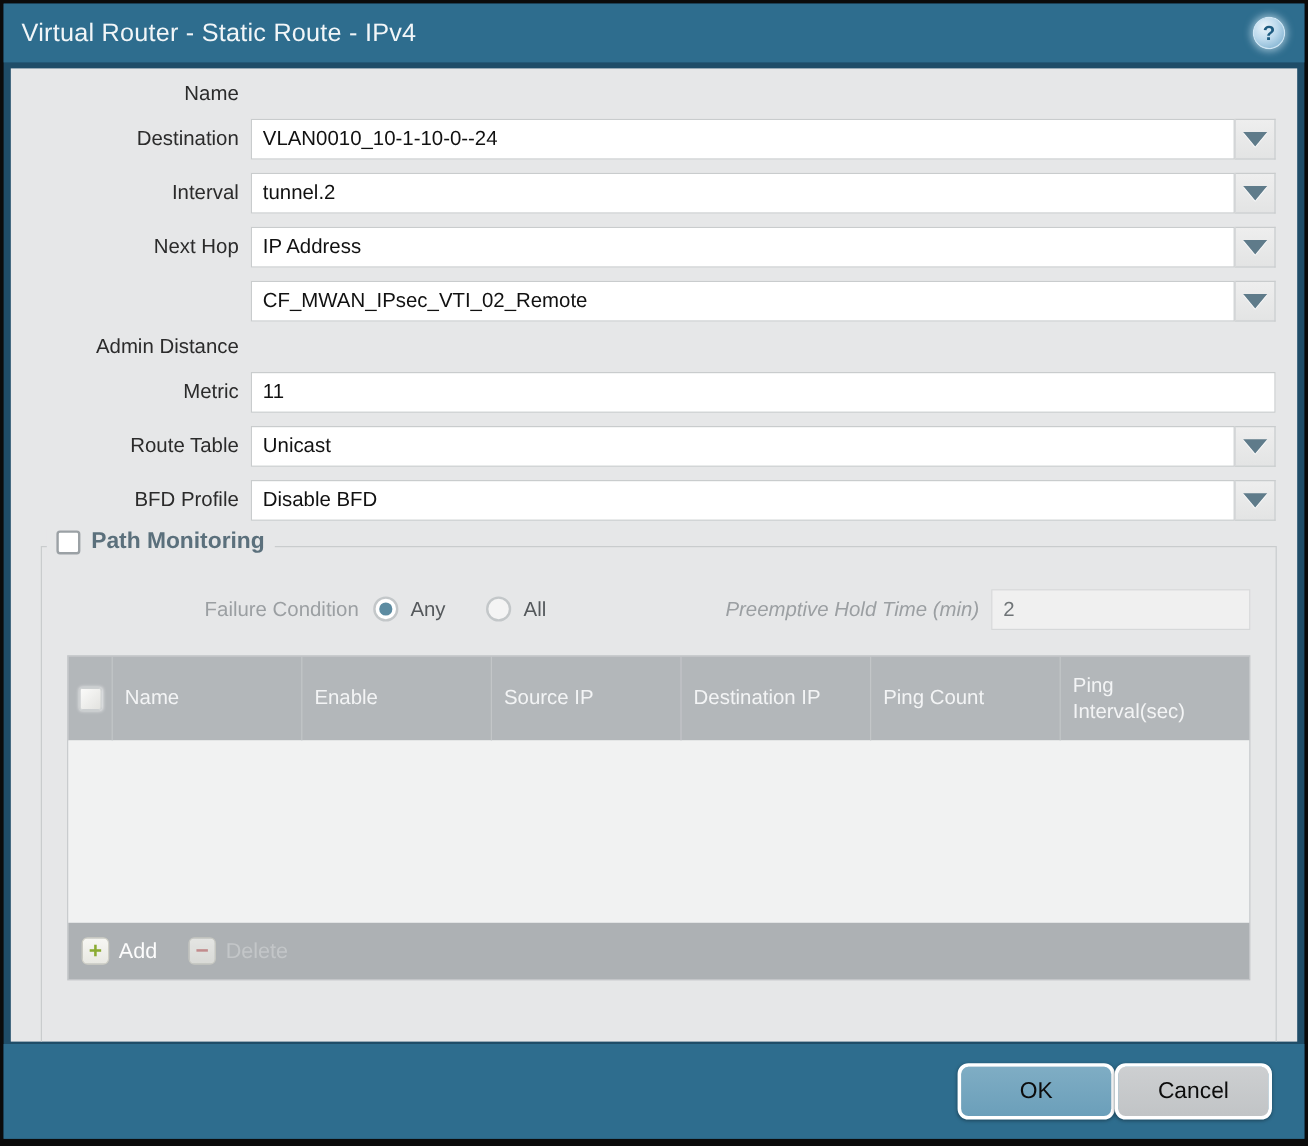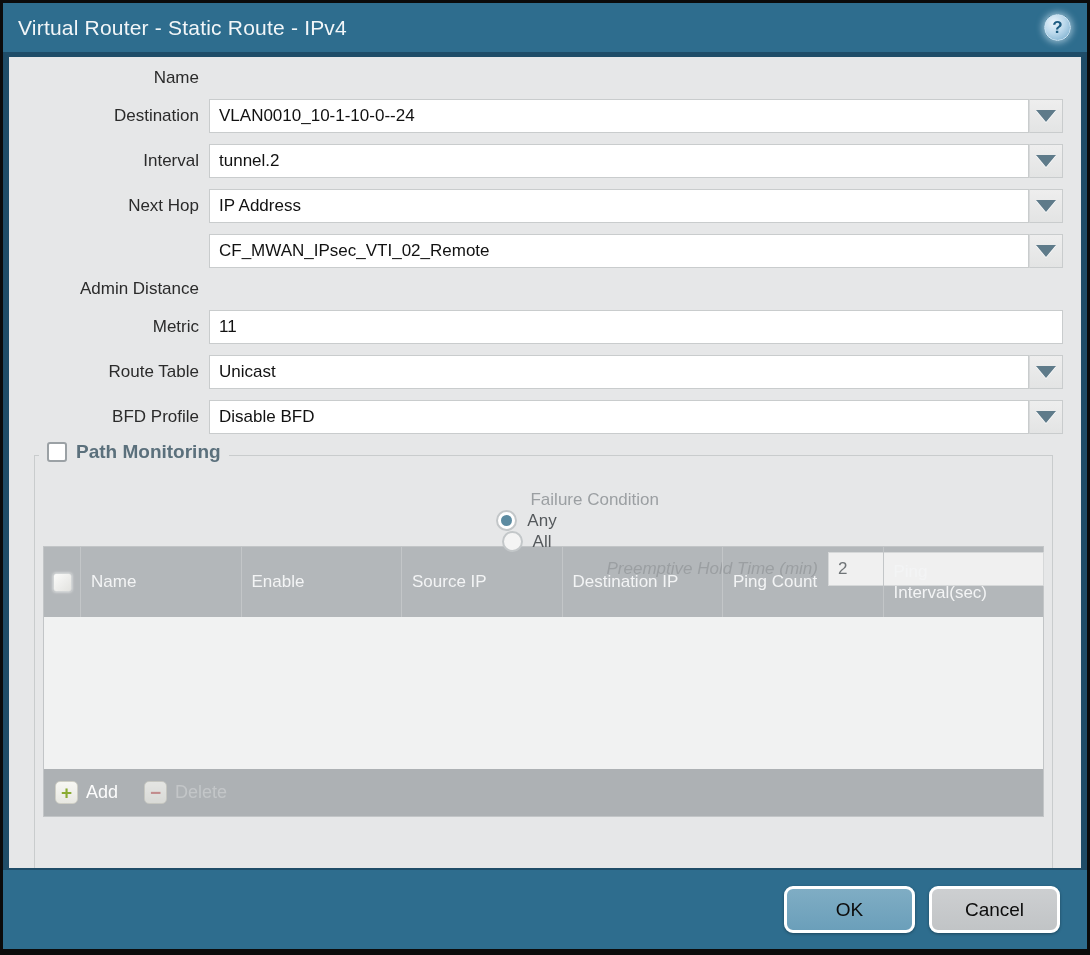--- a/index.html
+++ b/index.html
@@ -96,24 +96,24 @@
   .dd-arrow {
     width: 0; height: 0;
     border-left: 10px solid transparent;
     border-right: 10px solid transparent;
     border-top: 12px solid #5f7b8a;
     filter: drop-shadow(0 1px 0 #ffffff);
   }
   
   .pm-fieldset {
     position: relative;
-    margin: 21px 28px 0 25px;
+    margin: 21px 17px 0 25px;
     border: 1px solid #c9cccd;
     height: 429px;
-    padding: 0 8px;
+    padding: 0 21px;
   }
   .pm-legend {
     position: absolute;
     top: -15px; left: 4px;
     background: #e6e7e8;
     padding: 0 8px;
     display: flex;
     align-items: center;
     gap: 9px;
   }
@@ -127,21 +127,20 @@
   .pm-title {
     font-size: 19px;
     font-weight: bold;
     color: #5b707c;
   }
   .pm-cond-row {
     display: flex;
     align-items: center;
     margin-top: 34px;
     height: 35px;
-    flex-direction: column;
   }
   .pm-cond-label {
     width: 255px;
     text-align: right;
     font-size: 17px;
     color: #9b9fa2;
     padding-right: 12px;
     white-space: nowrap;
   }
   .radio-opt { display: flex; align-items: center; margin-right: 34px; }
@@ -247,21 +246,21 @@
   .tool-btn.disabled .tool-label { color: #c3c6c8; }
   
   .footerbar {
     height: 79px;
     background: #2e6d8e;
     flex: 0 0 auto;
     display: flex;
     align-items: center;
     justify-content: flex-end;
     padding-right: 27px;
-    gap: 14px;
+    gap: 0;
   }
   .btn {
     width: 131px; height: 47px;
     border-radius: 9px;
     border: 3px solid #ffffff;
     font-family: "Liberation Sans", sans-serif;
     font-size: 19px;
     color: #0c0c0c;
     cursor: pointer;
     box-shadow: 0 1px 3px rgba(0,0,0,0.35);

